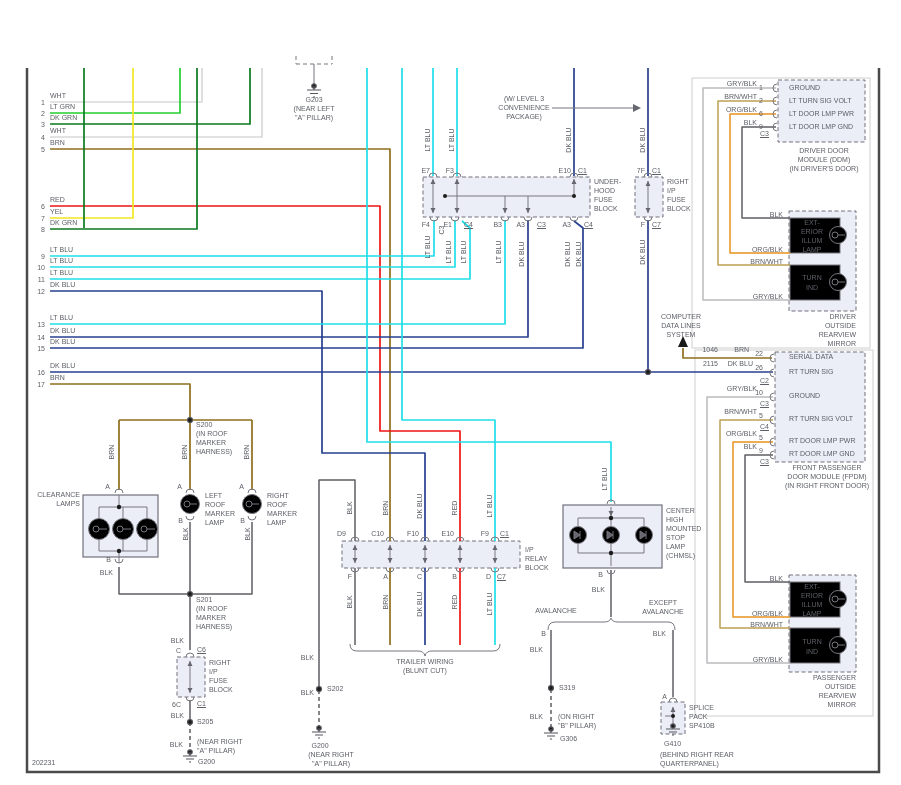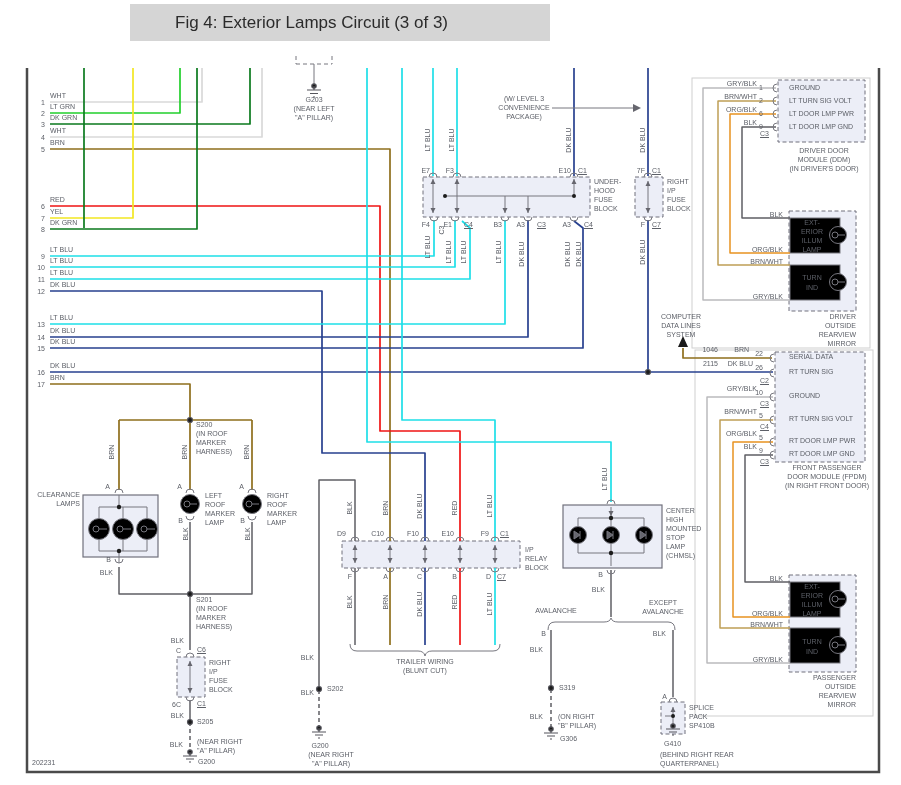--- a/index.html
+++ b/index.html
@@ -34,23 +34,20 @@
   .grp{stroke:#cfcfcf;stroke-width:1;fill:none;}
   .sym{stroke:#55555c;stroke-width:1.2;}
   .dot{fill:#1c1c1c;}
   .ah{fill:#66666e;}
   .frame{stroke:#4a4a4a;stroke-width:2.5;}
 </style>
 </head>
 <body>
 
 <div id="page">
-  <div id="titlebar">
-    <span>Fig 4: Exterior Lamps Circuit (3 of 3)</span>
-  </div>
 
   <svg id="svg-layer" width="901" height="785" viewBox="0 0 901 785">
 
     <path class="frame" d="M27,68V772H879V68"></path>
 
     <g>
       <rect class="grp" x="692" y="78" width="178" height="270"></rect>
       <rect class="grp" x="695" y="350" width="178" height="366"></rect>
     </g>
 

